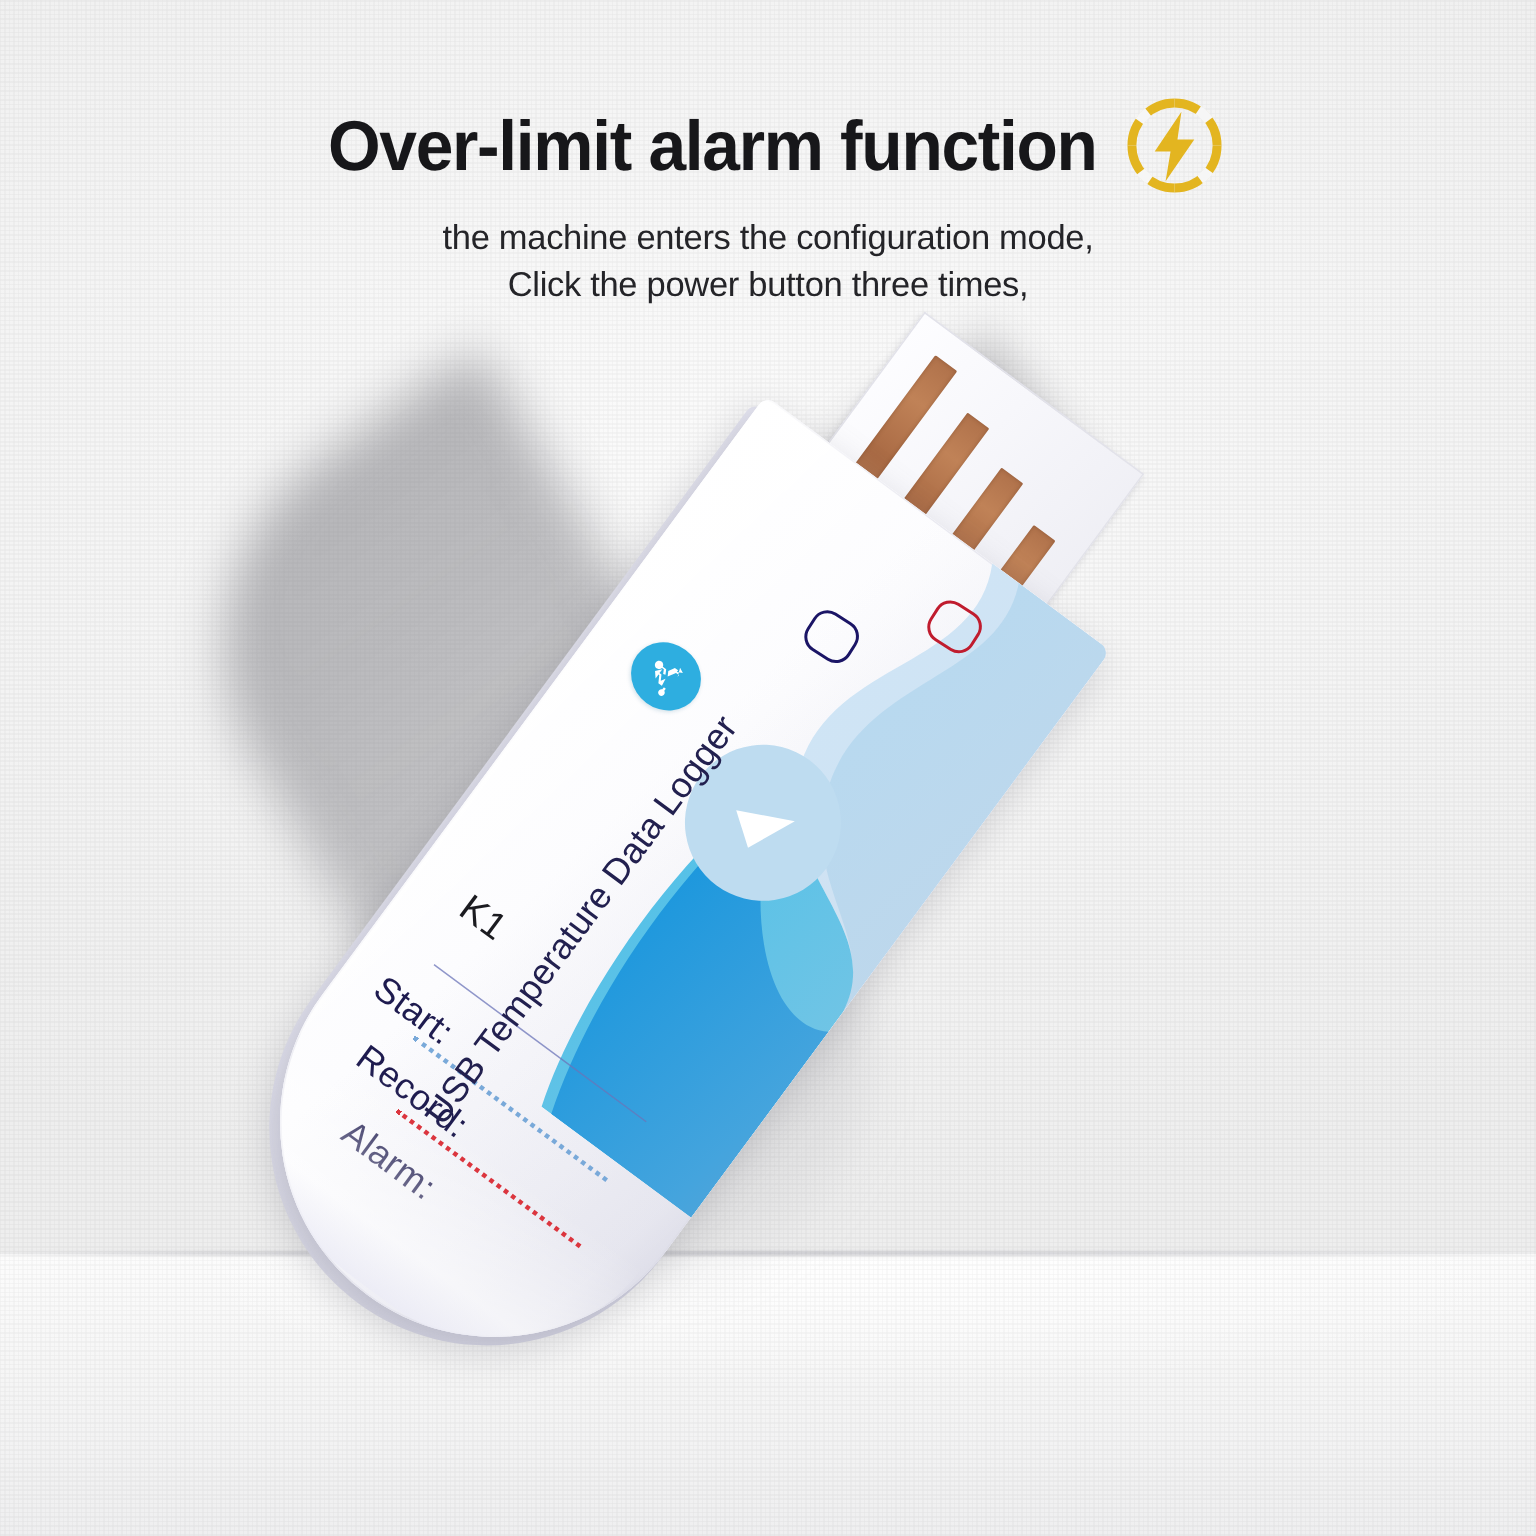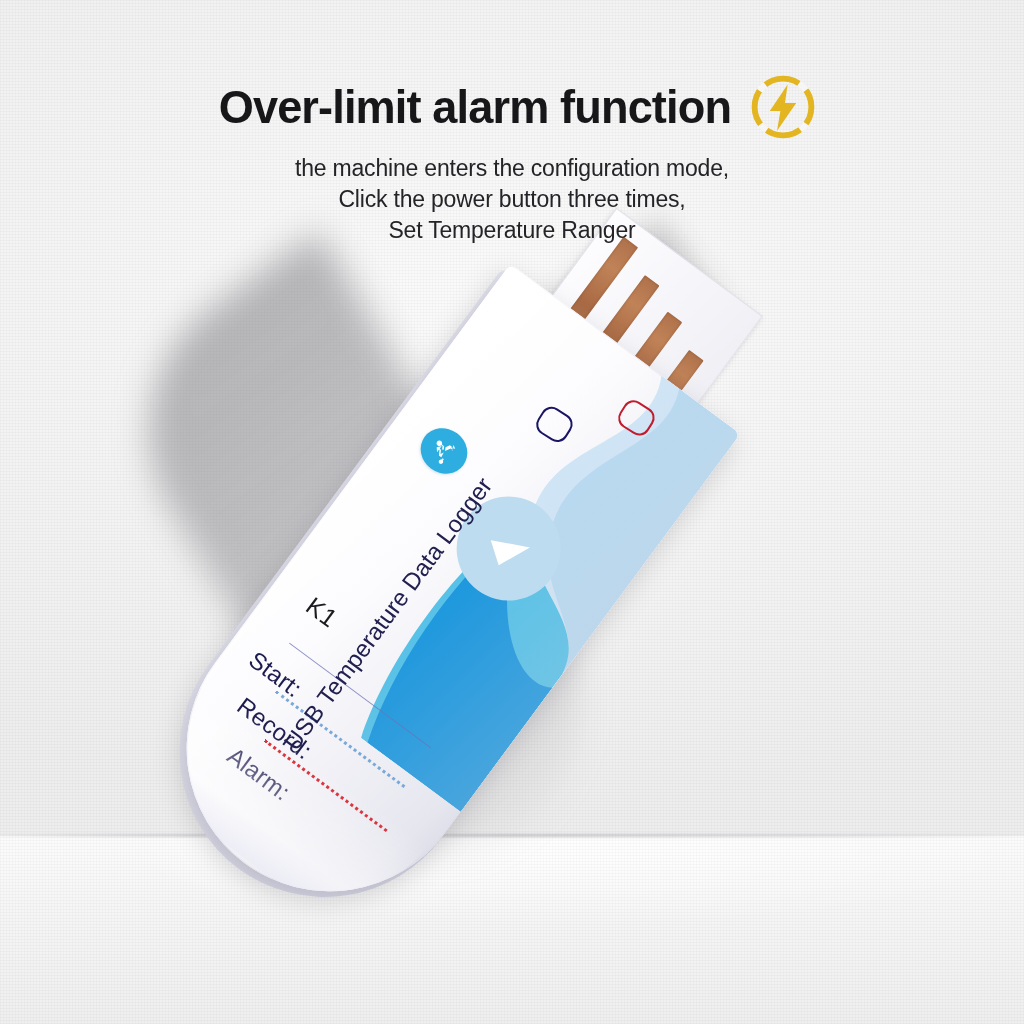--- a/index.html
+++ b/index.html
@@ -40,21 +40,20 @@
   }
 
   
   .header {
     position:absolute; left:0; right:0; top:62px;
     text-align:center; z-index:30;
   }
   .title-row {
     display:flex; align-items:center; justify-content:center;
     gap:6px;
-    margin-top:10px;
   }
   .title {
     font-size:47px; font-weight:700; color:#17171a;
     letter-spacing:-0.9px;
     font-family:"Liberation Sans", sans-serif;
     white-space:nowrap;
     transform:scaleX(.96);
   }
   .bolt-badge {
     width:66px; height:66px; position:relative; flex:0 0 auto;
@@ -258,21 +257,20 @@
             <path d="M7 50 A43 43 0 0 1 50 7"></path>
           </g>
           <circle cx="50" cy="50" r="43" fill="none" stroke="#f6f6f6" stroke-width="10" stroke-dasharray="13 54" stroke-dashoffset="6.5" transform="rotate(-45 50 50)"></circle>
           <path d="M57 16 L30 56 L46 56 L41 86 L70 44 L53 44 Z" fill="#e3b520"></path>
         </svg>
       </div>
     </div>
     <div class="subtitle">
       <div>the machine enters the configuration mode,</div>
       <div>Click the power button three times,</div>
-      <div>Set Temperature Ranger</div>
     </div>
   </div>
 
   <div class="shadow-tail"></div>
   <div class="device-shadow"></div>
 
   <div class="device-wrap">
 
     <div class="usb-connector">
       <div class="pads">

